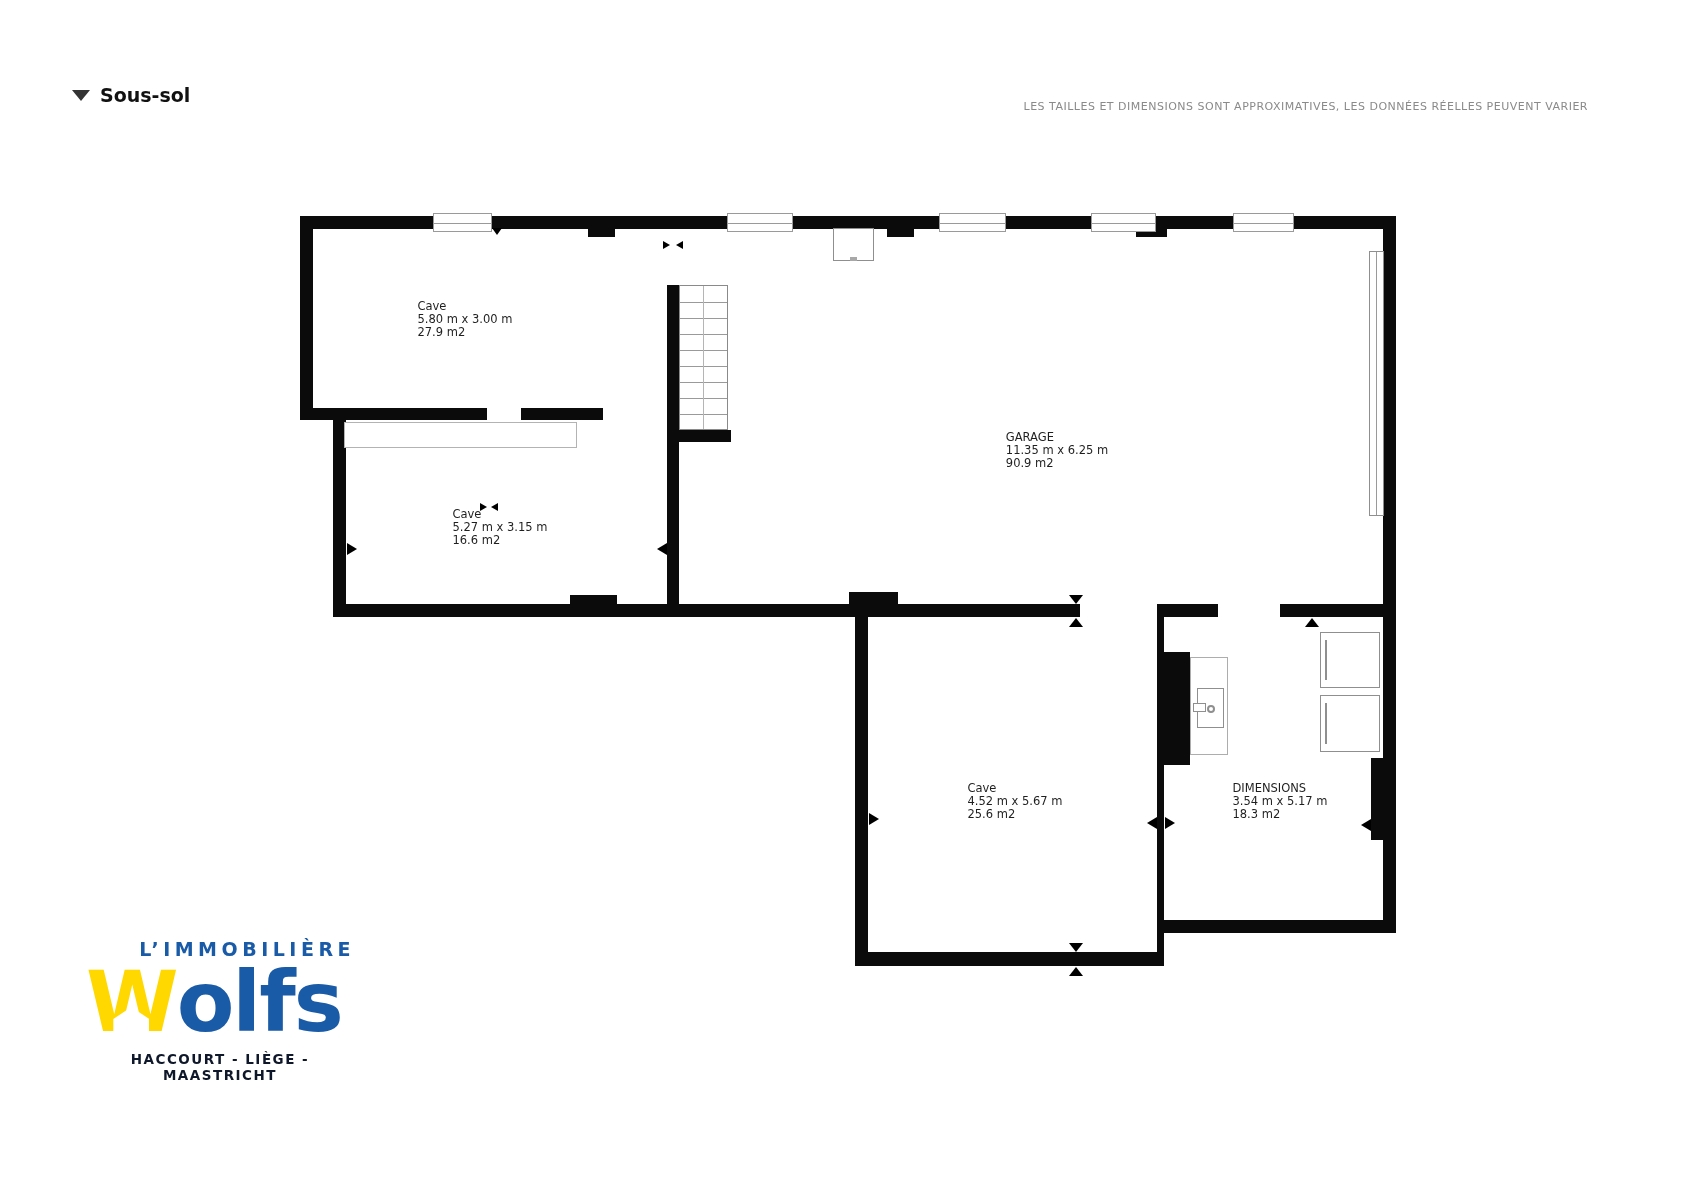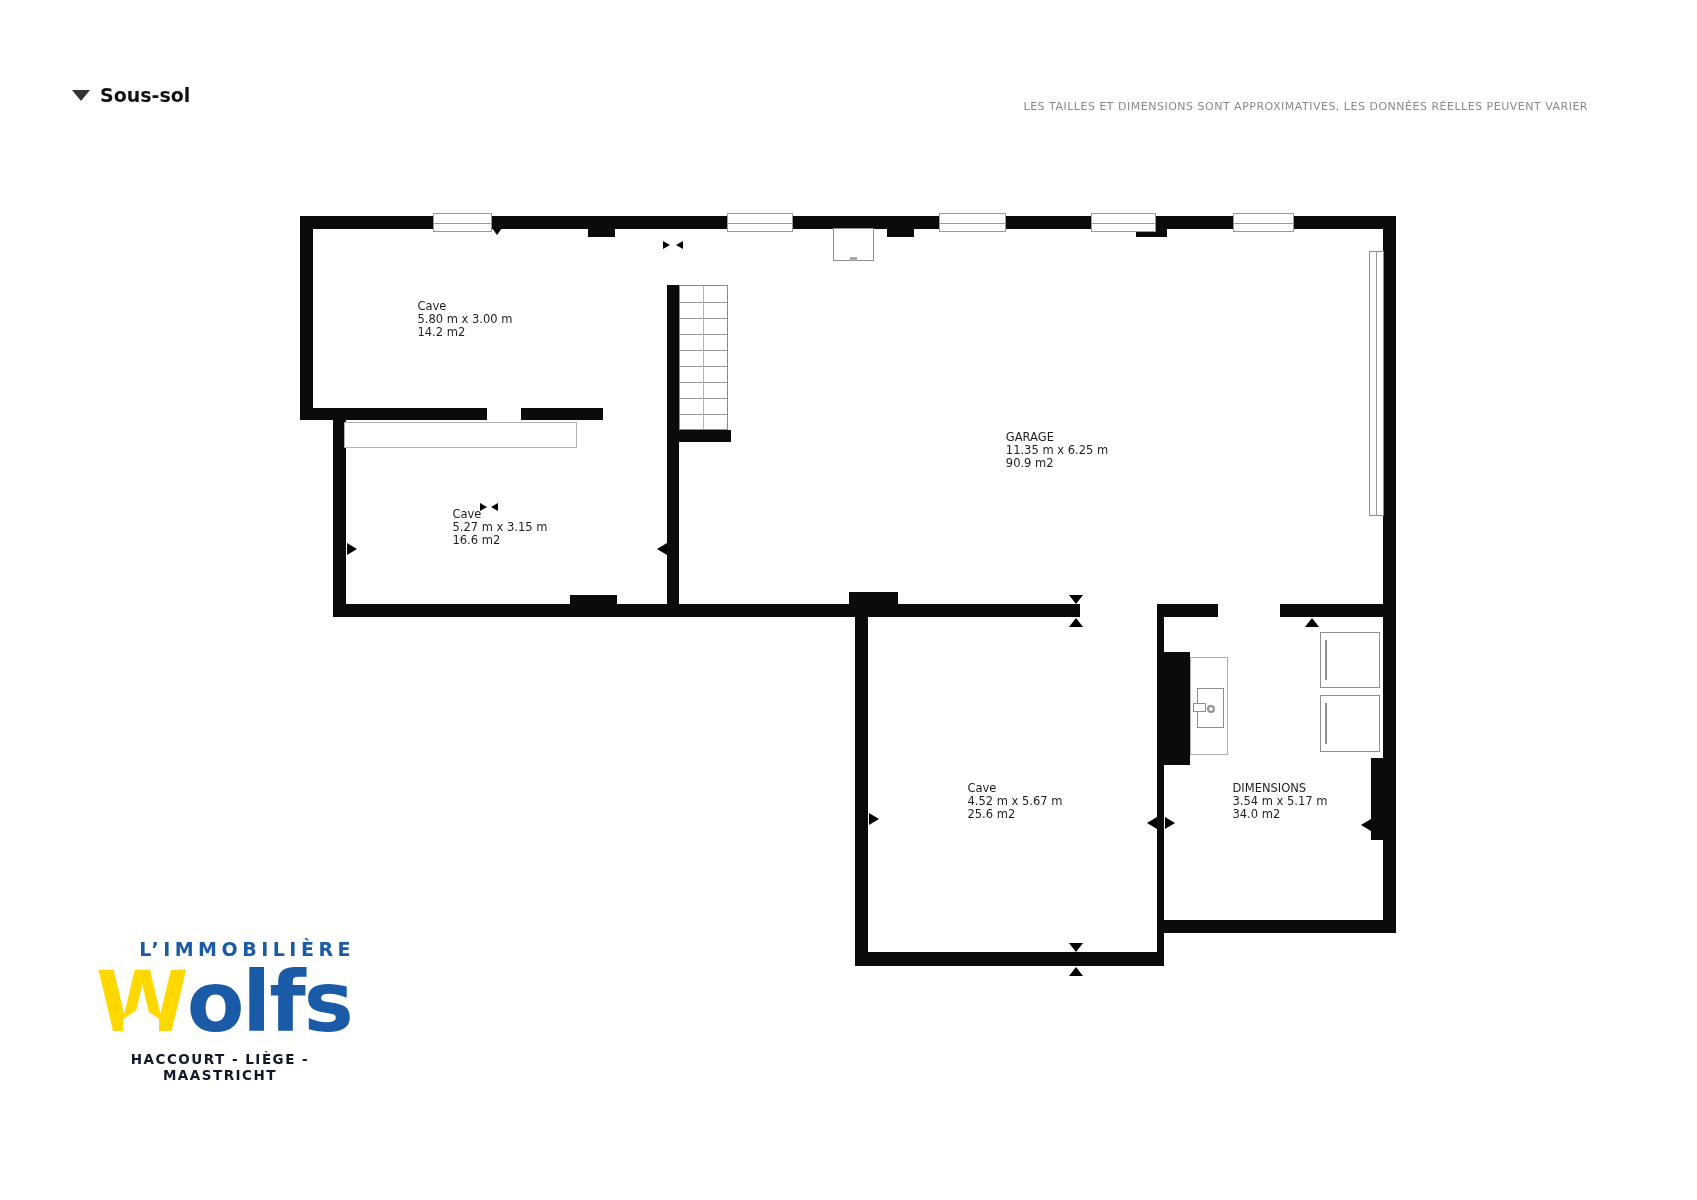--- a/index.html
+++ b/index.html
@@ -46,21 +46,21 @@
                 border:1px solid #adadad;background:#fff;box-sizing:border-box;}
   .sink-basin{position:absolute;left:6px;top:30px;width:27px;height:40px;border:1px solid #8f8f8f;box-sizing:border-box;}
   .sink-faucet{position:absolute;left:16px;top:47px;width:8px;height:8px;border:2px solid #8f8f8f;
                border-radius:50%;box-sizing:border-box;background:#fff;}
   .sink-lever{position:absolute;left:2px;top:45px;width:13px;height:9px;border:1px solid #8f8f8f;
               background:#fff;box-sizing:border-box;}
 
   
   .logo-top{position:absolute;left:85px;top:938px;width:270px;text-align:right;
             font-size:19px;font-weight:bold;letter-spacing:4.5px;}
-  .logo-name{position:absolute;left:96px;top:960px;font-size:84px;line-height:1;font-weight:bold;
+  .logo-name{position:absolute;left:86px;top:960px;font-size:84px;line-height:1;font-weight:bold;
              letter-spacing:-2px;}
   .w-wrap{position:relative;display:inline-block;}
   .w-house{position:absolute;left:50%;transform:translateX(-50%);bottom:7px;width:36px;height:30px;
            background:#fff;clip-path:polygon(50% 0,100% 40%,100% 100%,0 100%,0 40%);}
   .logo-cities{position:absolute;left:85px;top:1051px;width:270px;text-align:center;
                font-size:13.5px;font-weight:bold;letter-spacing:1.5px;}
 </style>
 </head>
 <body>
 
@@ -159,41 +159,41 @@
     <div class="tl" style="left:1147px;top:817px;"></div>
     <div class="tr" style="left:1165px;top:817px;"></div>
     <div class="tu" style="left:1305px;top:618px;"></div>
     <div class="tl" style="left:1361px;top:819px;"></div>
     <div class="td" style="left:1069px;top:943px;"></div>
     <div class="tu" style="left:1069px;top:967px;"></div>
 
     <div class="room-label" style="left:465px;top:300px;">
       <div>Cave</div>
       <div>5.80 m x 3.00 m</div>
-      <div>14.2 m2</div>
+      <div>27.9 m2</div>
     </div>
     <div class="room-label" style="left:500px;top:508px;">
       <div>Cave</div>
       <div>5.27 m x 3.15 m</div>
       <div>16.6 m2</div>
     </div>
     <div class="room-label" style="left:1057px;top:399px;margin-top:32px;">
       <div>GARAGE</div>
       <div>11.35 m x 6.25 m</div>
       <div>90.9 m2</div>
     </div>
     <div class="room-label" style="left:1015px;top:782px;">
       <div>Cave</div>
       <div>4.52 m x 5.67 m</div>
       <div>25.6 m2</div>
     </div>
     <div class="room-label" style="left:1280px;top:782px;">
       <div>DIMENSIONS</div>
       <div>3.54 m x 5.17 m</div>
-      <div>34.0 m2</div>
+      <div>18.3 m2</div>
     </div>
   </div>
 
   <div>
     <div class="logo-top" style="color:#1a5ba8;">L’IMMOBILIÈRE</div>
     <div class="logo-name">
       <span class="w-wrap" style="color:#ffd800;"><span>W</span><span class="w-house"></span></span><span style="color:#1a5ba8;">olfs</span>
     </div>
     <div class="logo-cities" style="color:#0f172a;">HACCOURT - LIÈGE - MAASTRICHT</div>
   </div>

